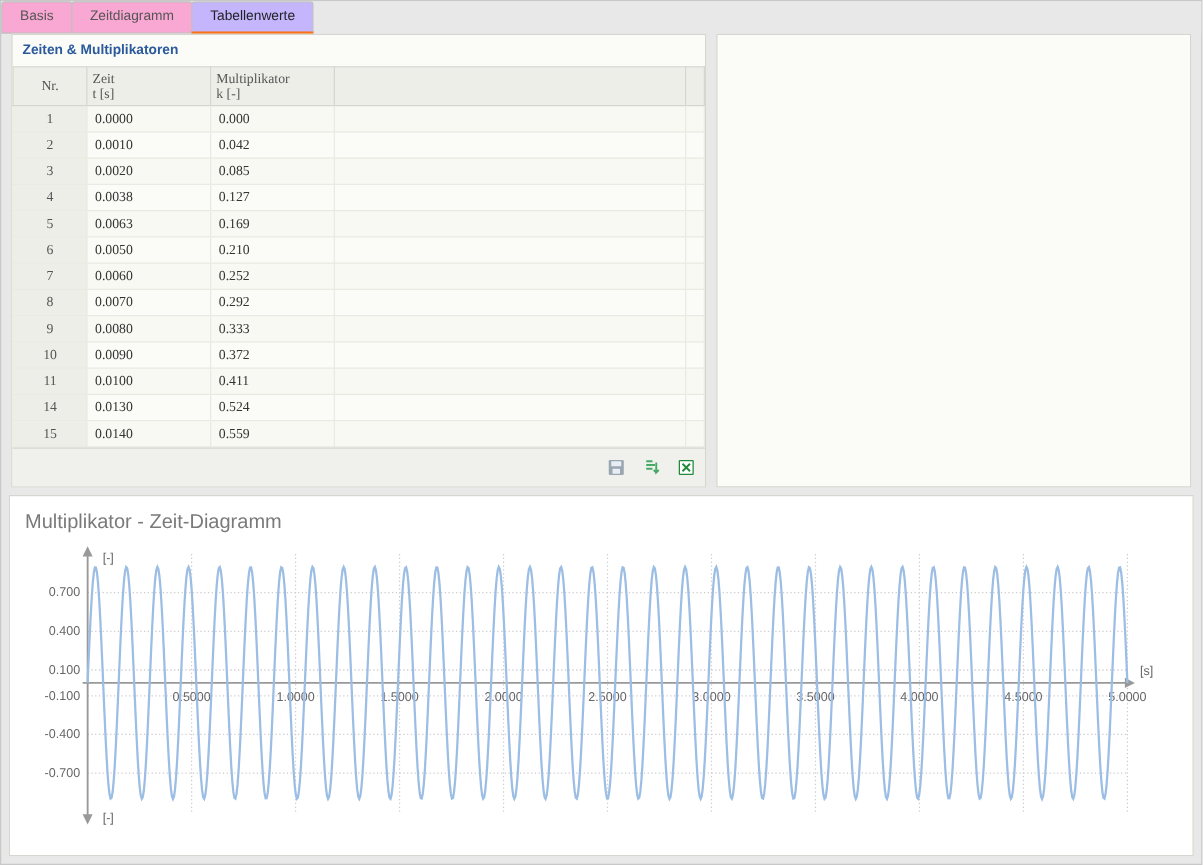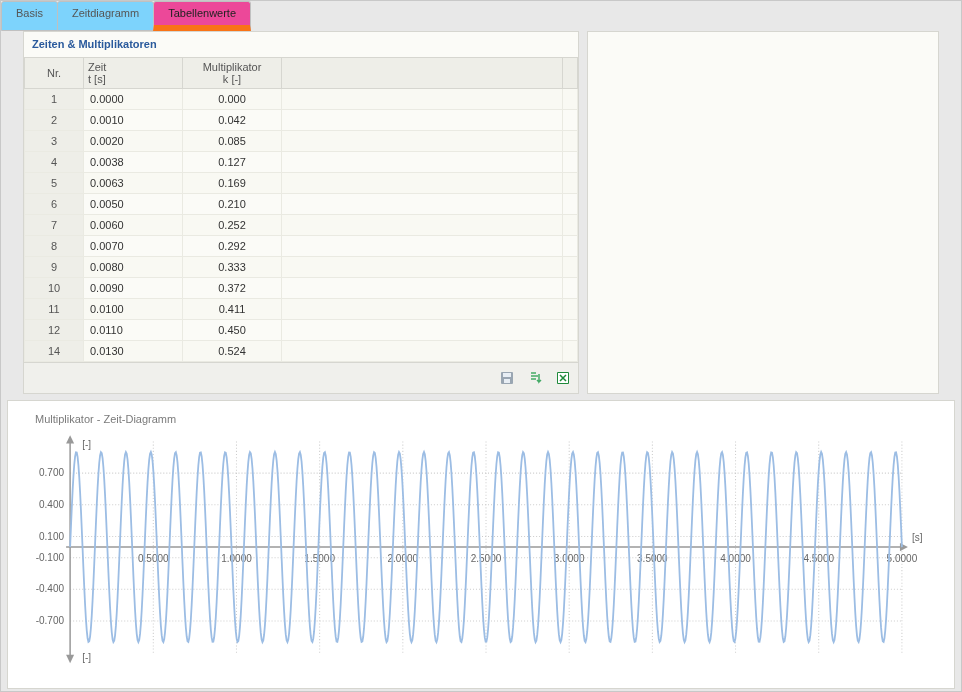--- a/index.html
+++ b/index.html
@@ -1,41 +1,41 @@
 <!DOCTYPE html>
 <html><head>
 <meta charset="utf-8">
 <style>
 html,body{margin:0;padding:0;font-family:Arial,Helvetica,sans-serif;font-size:11px;color:#333;background:#f0f0f0;}
 .app{width:962px;height:692px;box-sizing:border-box;border:1px solid #c8c8c8;background:#e8e8e8;position:relative;}
 .tabs{display:flex;background:#e8e8e8;}
-.tab{padding:5px 14px 6px;border:1px solid #c0c0c0;border-top:1px solid #c0c0c0;border-radius:3px 3px 0 0;background:#7dd3fc;margin-right:-1px;color:#555;cursor:pointer;}
-.tab.active{background:#ec4899;color:#222;border-bottom:6px solid #f97316;position:relative;z-index:2;}
+.tab{padding:5px 14px 6px;border:1px solid #c0c0c0;border-top:1px solid #c0c0c0;border-radius:3px 3px 0 0;background:#f9a8d4;margin-right:-1px;color:#555;cursor:pointer;}
+.tab.active{background:#c4b5fd;color:#222;border-bottom:2px solid #f97316;position:relative;z-index:2;}
 .body{display:flex;flex-direction:column;height:calc(100% - 26px);}
-.upper{display:flex;gap:8px;padding:0 22px 6px;}
+.upper{display:flex;gap:8px;padding:0 8px 6px;}
 .panel{background:#fbfbf7;border:1px solid #d6d6d0;box-sizing:border-box;}
 .left.panel{flex:0 0 556px;}
 .right.panel{flex:1;}
 .panel-title{font-size:11px;color:#2a5a9c;font-weight:bold;padding:6px 8px;border-bottom:1px solid transparent;}
 .table-wrap{background:#fbfbf7;}
-.tbl{width:100%;border-collapse:collapse;table-layout:fixed;}
+.tbl{width:100%;border-collapse:collapse;table-layout:fixed;font-family:Liberation Serif, serif;}
 .tbl th{background:#eeeee8;border:1px solid #d6d6d0;color:#555;font-weight:normal;padding:3px 4px;}
 .tbl th .sub{display:block;color:#555;}
 .tbl td{border:1px solid #eaeae2;padding:2px 6px;height:16px;background:#fbfbf7;}
 .tbl .nr{width:50px;text-align:center;background:#eeeee8 !important;color:#555;}
 .tbl .zeit{width:90px;text-align:left;}
-.tbl .mult{width:90px;text-align:center;}
+.tbl .mult{width:90px;text-align:left;}
 .tbl tr:nth-child(odd) td{background:#f9f9f3;}
 .tbl thead th.rest{border-left:1px solid #d6d6d0;}
 .right-header-pipe{border-left:1px solid #cfcfc9;height:100%;}
 .toolbar{display:flex;justify-content:flex-end;gap:6px;padding:4px;background:#f0f0ec;border-top:1px solid #d6d6d0;}
 .ticon{width:20px;height:20px;display:flex;align-items:center;justify-content:center;border:1px solid transparent;border-radius:2px;cursor:pointer;}
 .lower{padding:0 6px 6px;flex:1;display:flex;flex-direction:column;}
 .chart.panel{background:#fff;flex:1;display:flex;flex-direction:column;padding:12px 12px 6px;}
-.chart-title{color:#7a7a7a;font-size:11px;margin-bottom:6px;margin-left:15px;}
+.chart-title{color:#7a7a7a;font-size:16px;margin-bottom:6px;}
 .chart-area{flex:1;position:relative;}
 svg text{font-family:Arial;font-size:10px;fill:#666;}
 </style>
 </head>
 <body>
 <div class="app">
 
 <div class="tabs">
   <div class="tab">Basis</div>
   <div class="tab">Zeitdiagramm</div>
@@ -131,30 +131,30 @@
                   <td style="width:6px"></td>
                 </tr>
                 <tr>
                   <td class="nr">11</td>
                   <td class="zeit">0.0100</td>
                   <td class="mult">0.411</td>
                   <td></td>
                   <td style="width:6px"></td>
                 </tr>
                 <tr>
-                  <td class="nr">12</td>
-                  <td class="zeit">0.0110</td>
-                  <td class="mult">0.450</td>
-                  <td></td>
-                  <td style="width:6px"></td>
-                </tr>
-                <tr>
                   <td class="nr">14</td>
                   <td class="zeit">0.0130</td>
                   <td class="mult">0.524</td>
+                  <td></td>
+                  <td style="width:6px"></td>
+                </tr>
+                <tr>
+                  <td class="nr">15</td>
+                  <td class="zeit">0.0140</td>
+                  <td class="mult">0.559</td>
                   <td></td>
                   <td style="width:6px"></td>
                 </tr>
               </tbody>
         </table>
       </div>
       <div class="toolbar">
         <div class="ticon" title="save">
           <svg width="16" height="16" viewBox="0 0 16 16">
                 <rect x="2" y="2" width="12" height="12" fill="#9aa6b2" rx="1"></rect>

